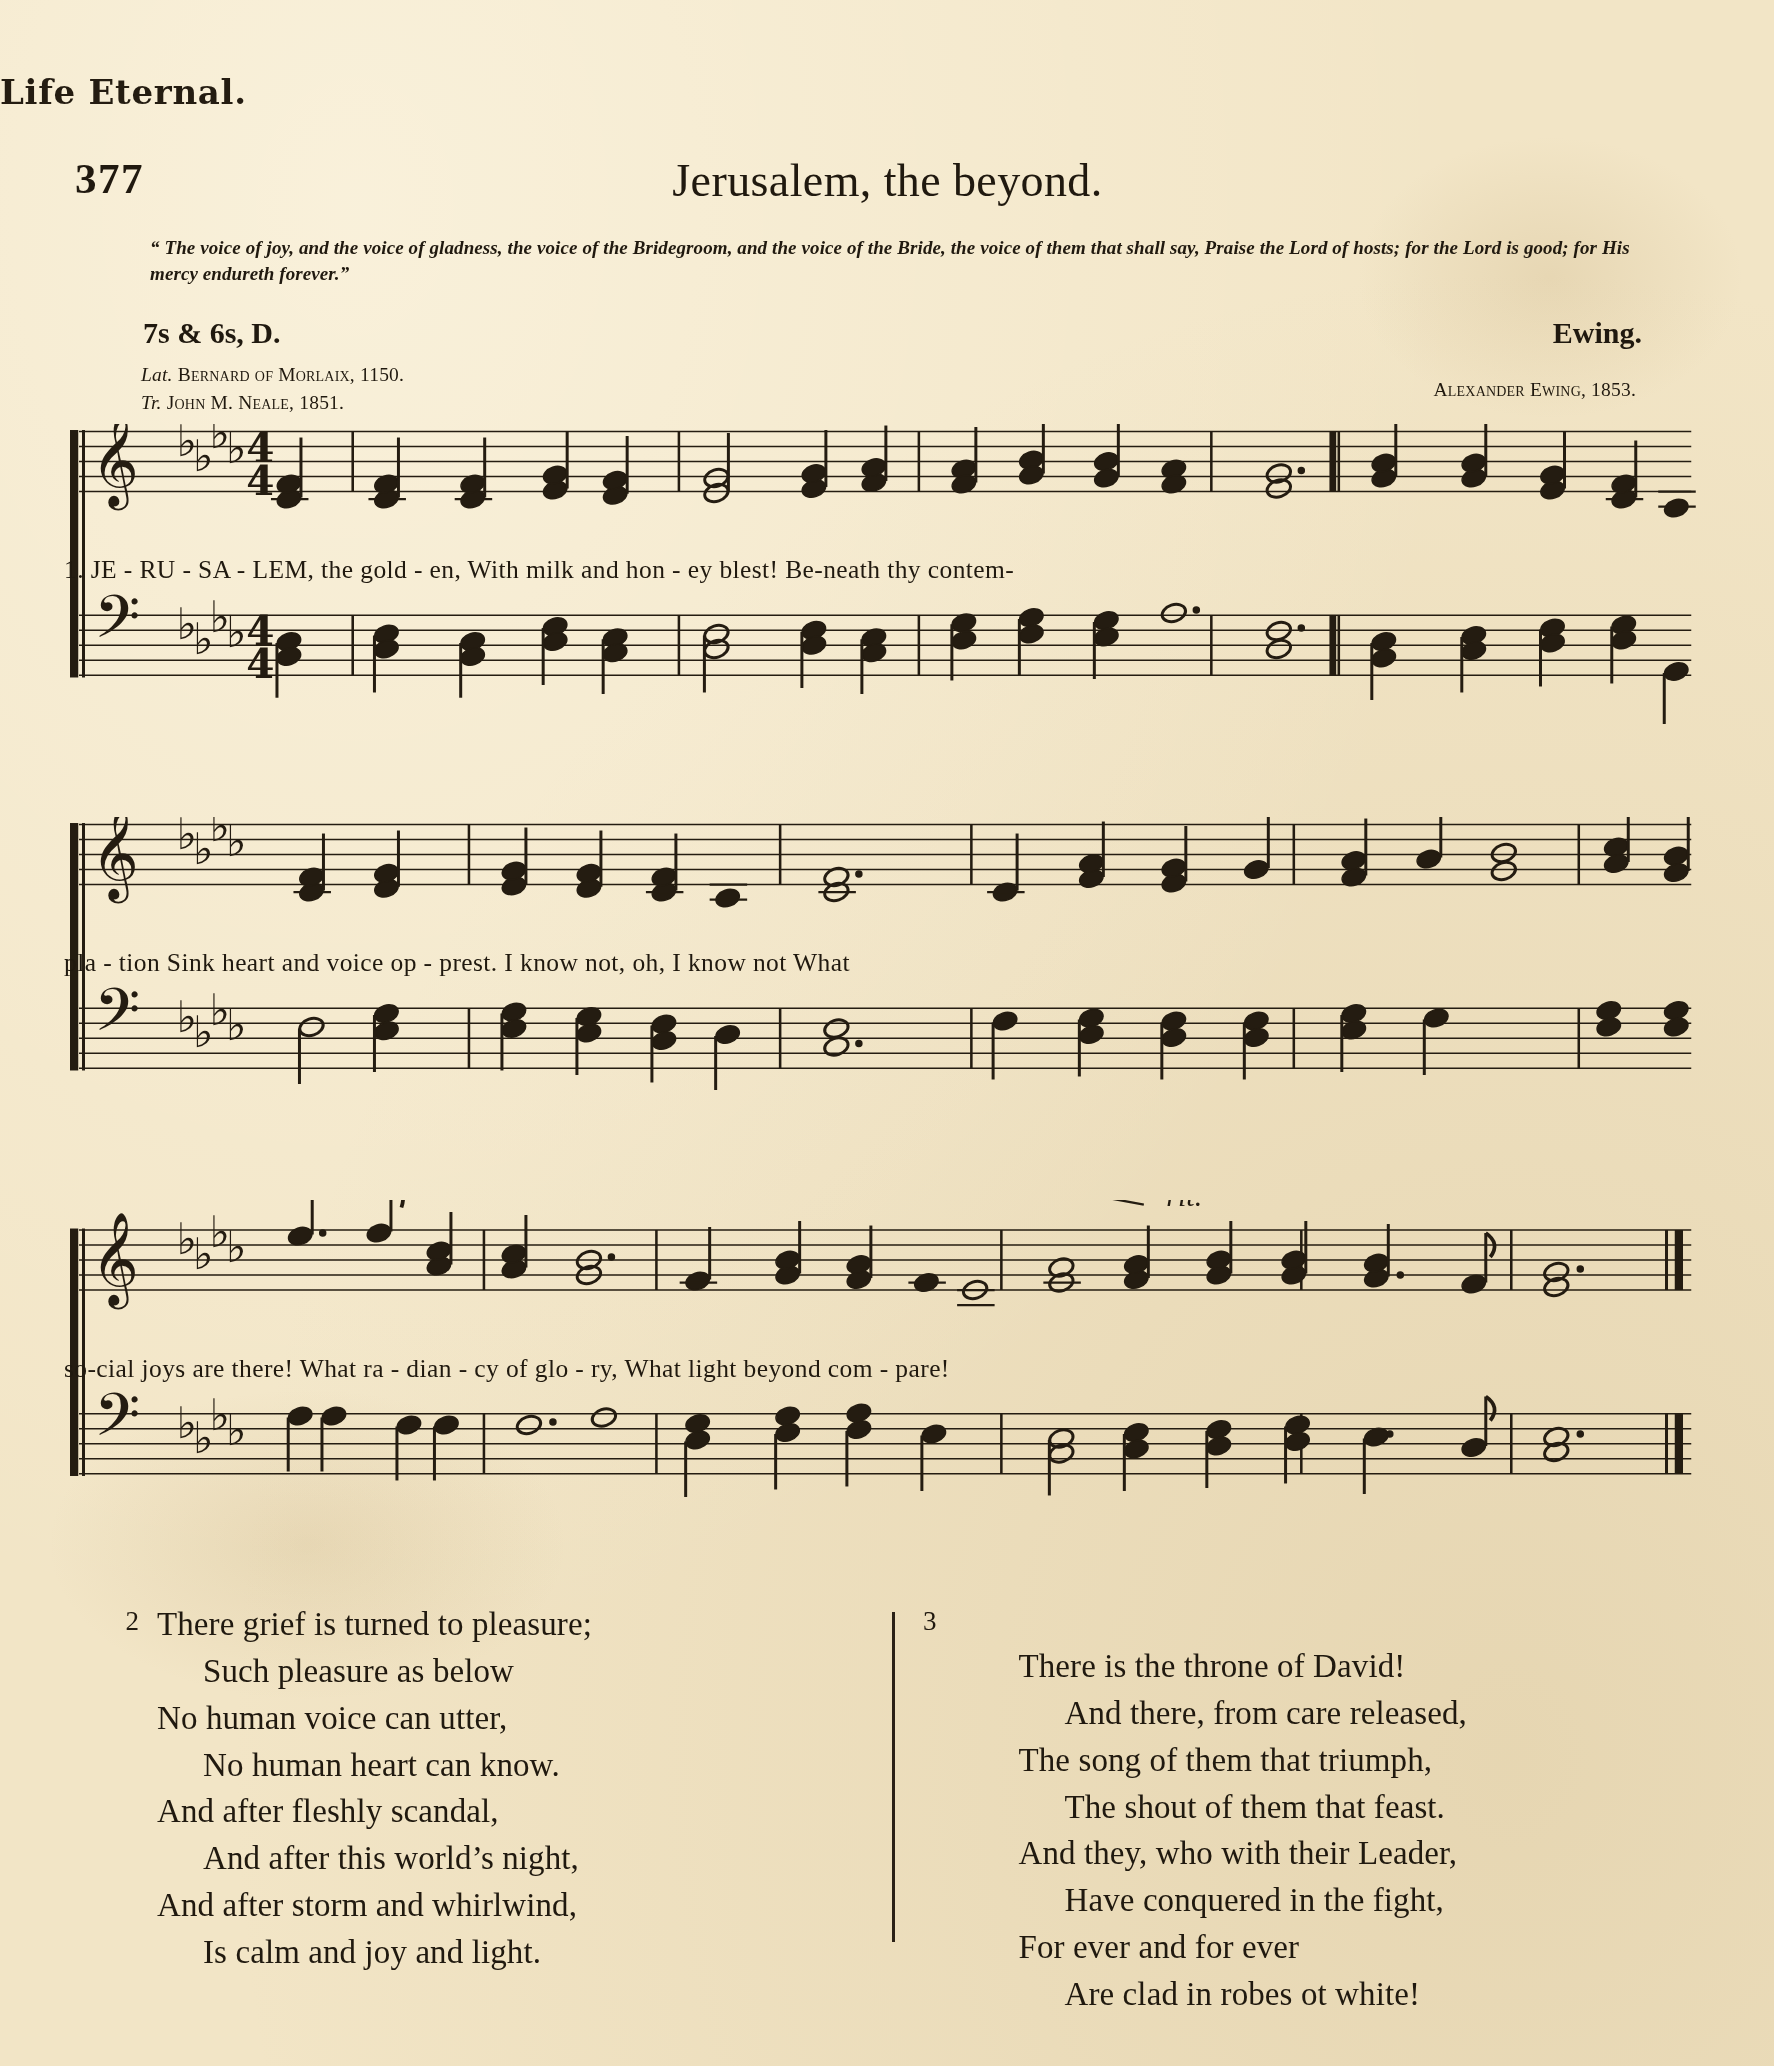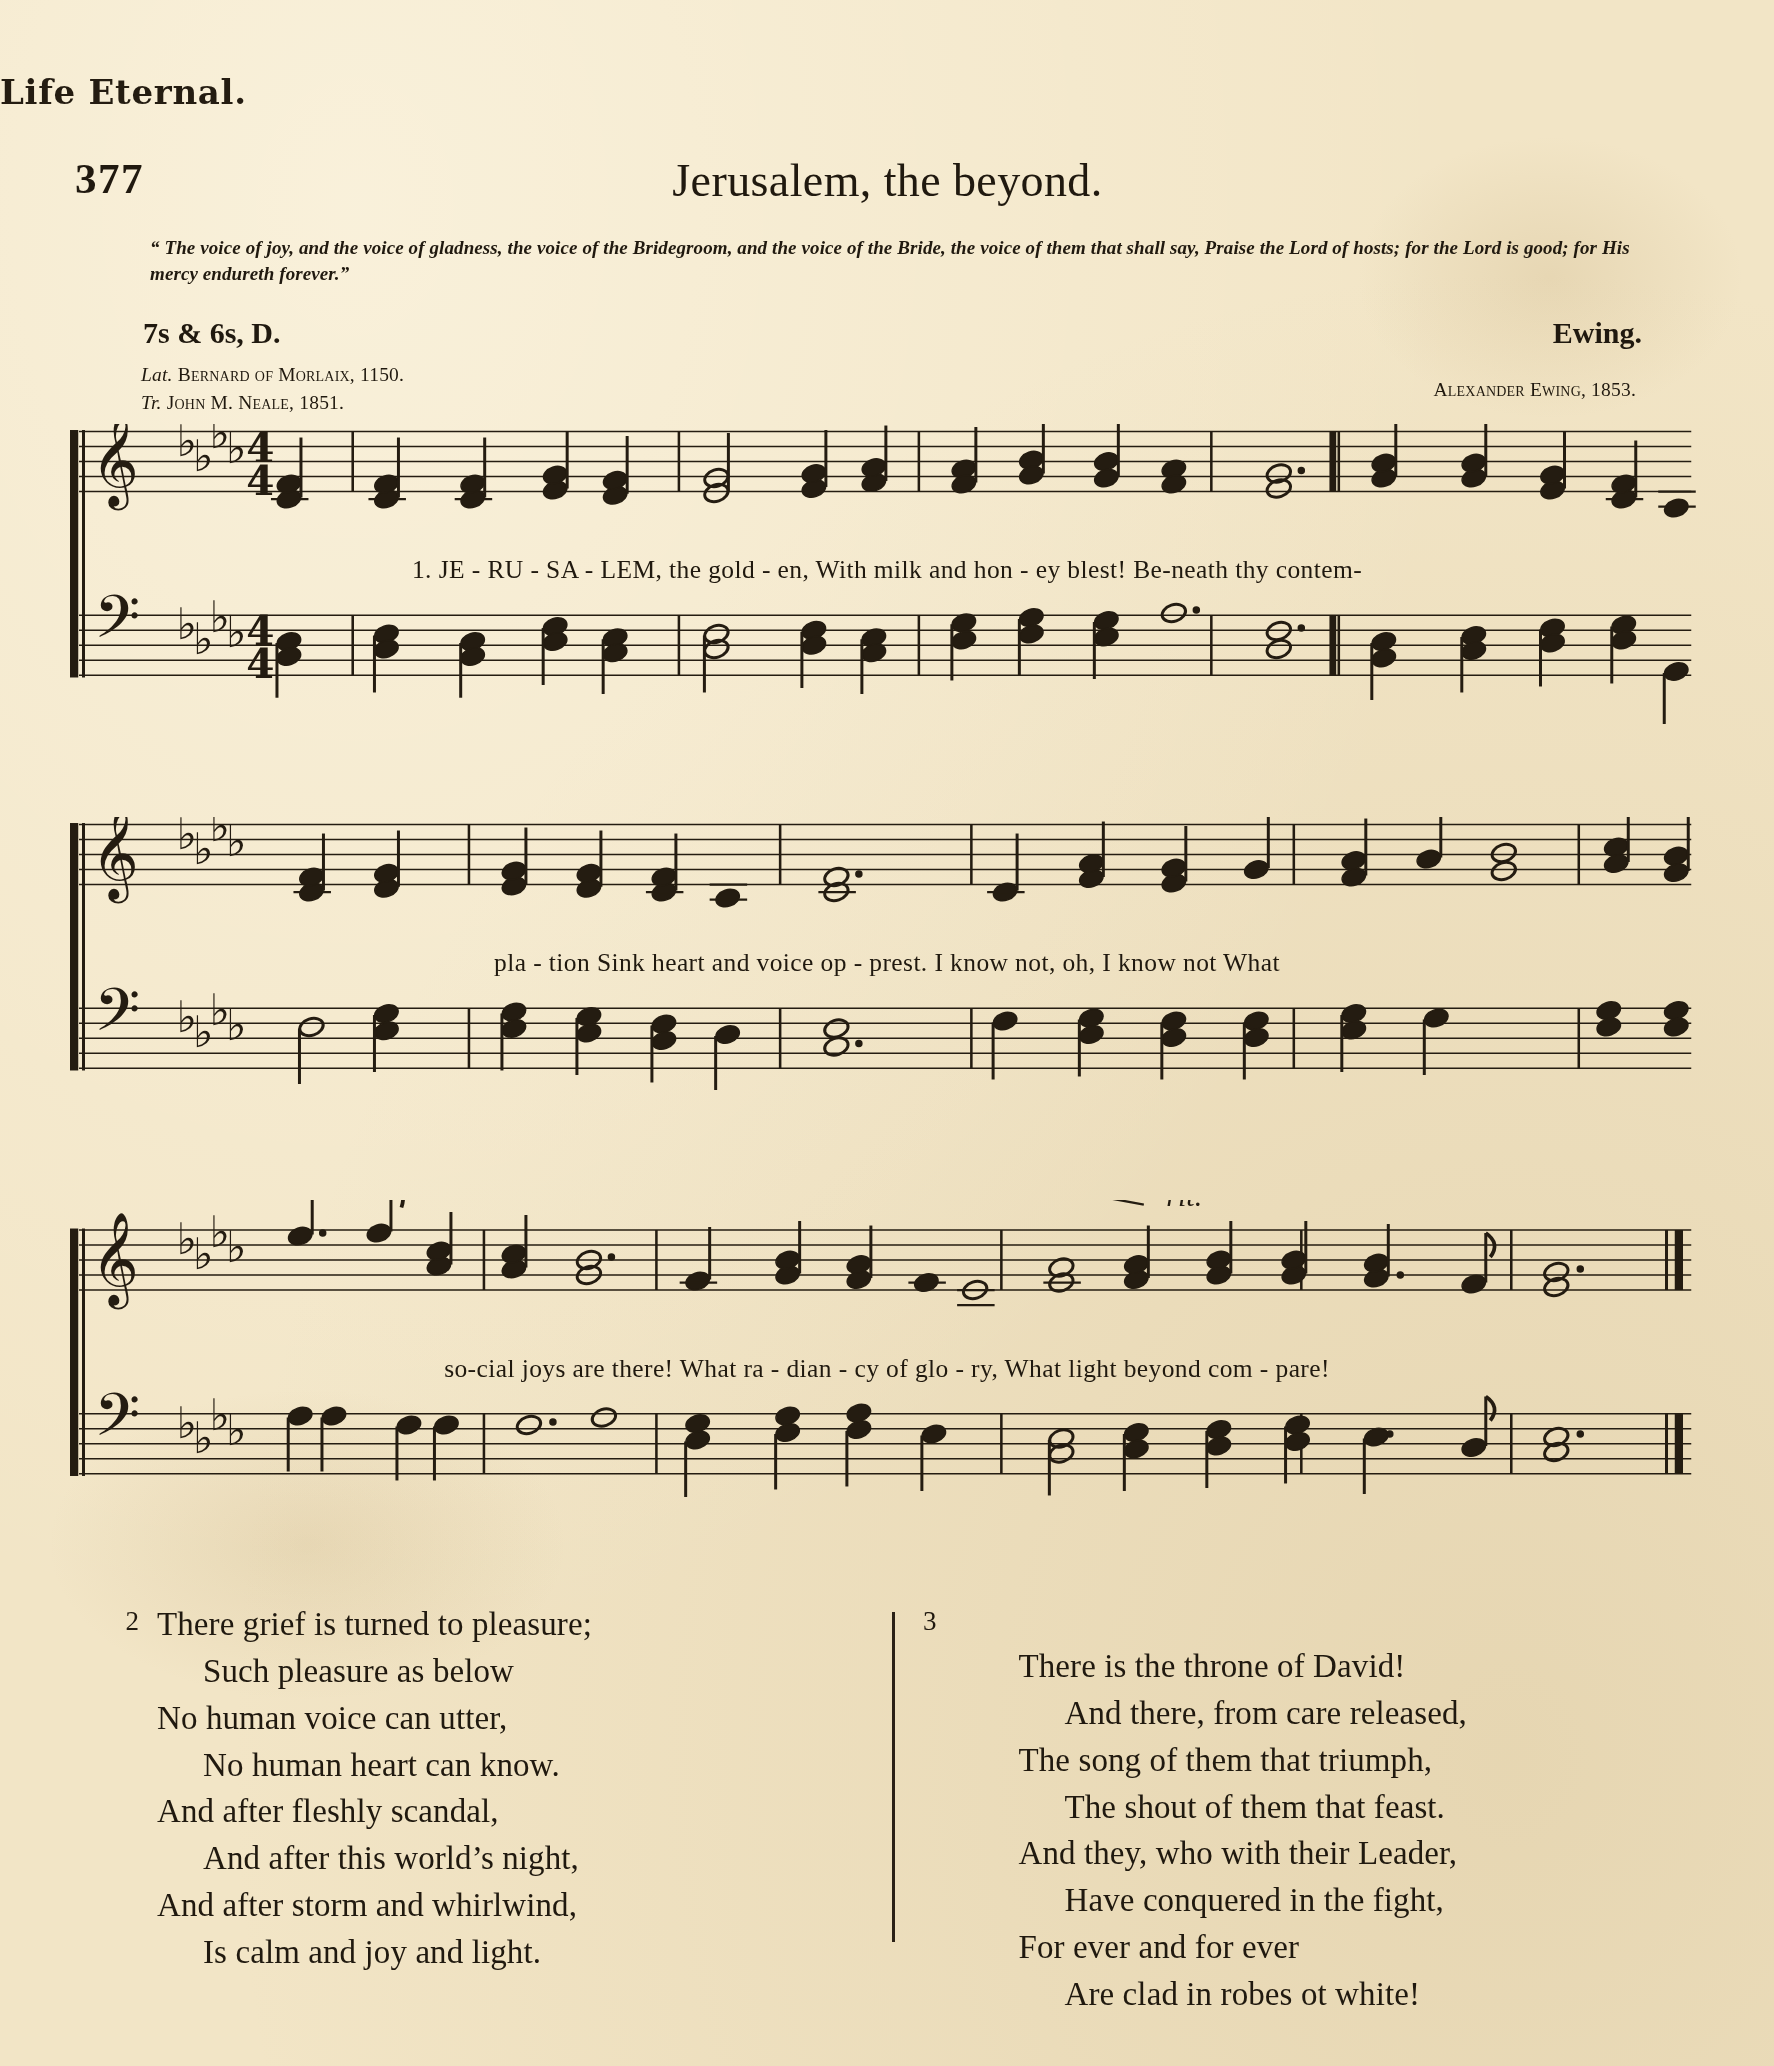--- a/index.html
+++ b/index.html
@@ -110,21 +110,21 @@
   }
   .sys1 { top: 424px; }
   .sys2 { top: 817px; }
   .sys3 { top: 1200px; }
 
   .staffwrap { position: relative; }
   .lyricline {
     position: absolute;
     left: 0;
     width: 100%;
-    text-align: center;
+    text-align: left;
     font-size: 25.5px;
     letter-spacing: 0.4px;
     white-space: nowrap;
   }
   .lyric1 { top: 131px; }
   .lyric2 { top: 131px; }
   .lyric3 { top: 131px; }
 
   .verses {
     position: absolute;

